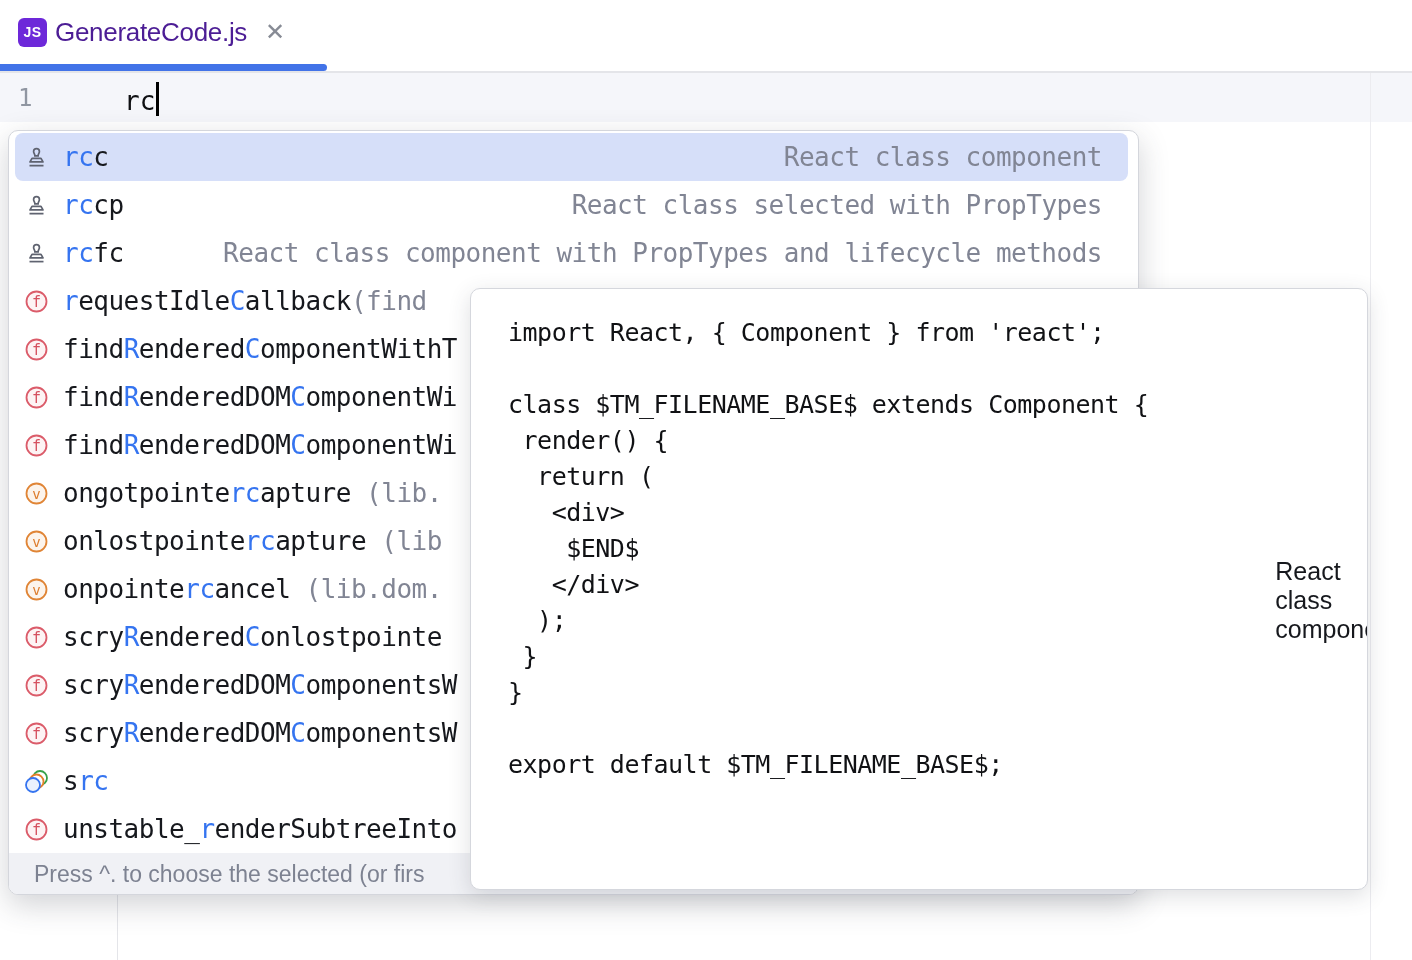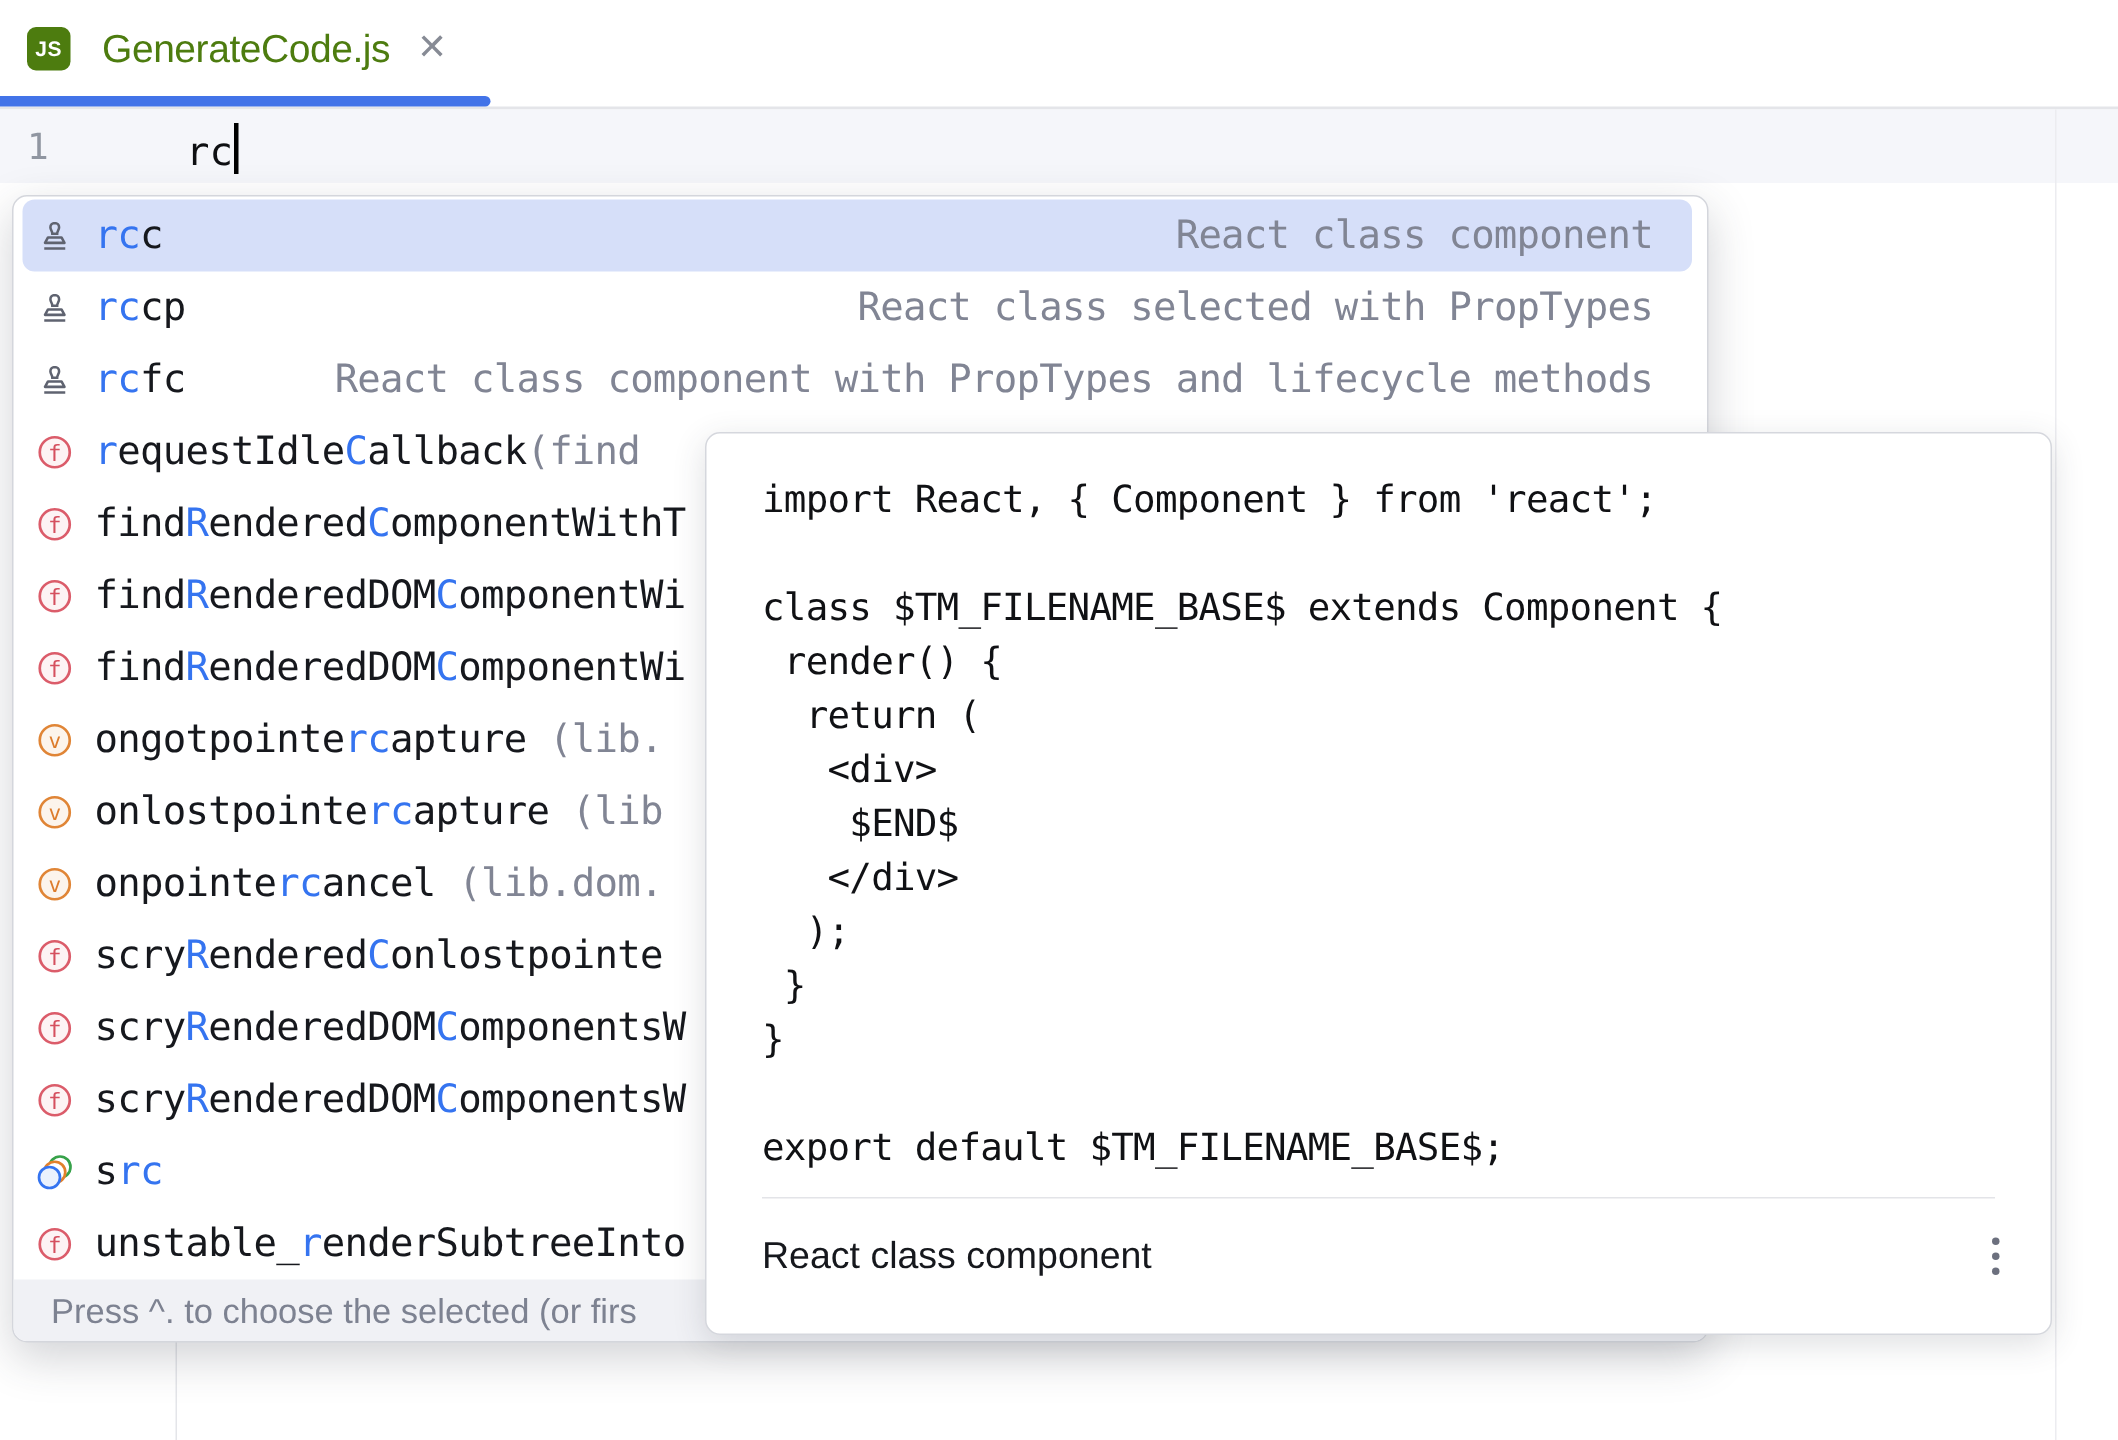--- a/index.html
+++ b/index.html
@@ -4,23 +4,23 @@
 <style>
   * { margin:0; padding:0; box-sizing:border-box; }
   html,body { width:1412px; height:960px; overflow:hidden; background:#ffffff;
               font-family:"Liberation Sans", sans-serif; }
   .mono { font-family:"DejaVu Sans Mono", monospace; }
 
   
   .tabbar { position:absolute; left:0; top:0; width:1412px; height:72px; background:#ffffff; }
   .tabbar-border { position:absolute; left:0; top:71px; width:1412px; height:2px; background:#e4e5e9; }
   .tab { position:absolute; left:0; top:0; height:64px; display:flex; align-items:center; padding-left:18px; }
-  .js-badge { width:29px; height:29px; background:#4d7c0f; border-radius:6px; color:#ffffff;
+  .js-badge { width:29px; height:29px; background:#6d28d9; border-radius:6px; color:#ffffff;
               font-size:14px; font-weight:bold; display:flex; align-items:center; justify-content:center; letter-spacing:.5px; }
-  .tab-title { margin-left:21px; font-size:26px; color:#4d7c0f; font-weight:500; letter-spacing:-0.3px; }
+  .tab-title { margin-left:8px; font-size:26px; color:#4c1d95; font-weight:500; letter-spacing:-0.3px; }
   .tab-close { margin-left:18px; font-size:24px; color:#878b95; cursor:pointer; line-height:1; }
   .tab-indicator { position:absolute; left:0; top:64px; width:327px; height:7px; background:#4273e8; border-radius:0 4px 4px 0; }
 
   
   .cur-line { position:absolute; left:0; top:73px; width:1412px; height:49px; background:#f5f6fa; }
   .line-num { position:absolute; left:18px; top:84px; font-size:24px; color:#9096a1; }
   .editor-text { position:absolute; left:124px; top:82px; font-size:26px; color:#0e0f12; }
   .caret { display:inline-block; width:3px; height:34px; background:#000; vertical-align:-6px; margin-left:1px; }
   .gutter-line { position:absolute; left:117px; top:893px; width:1px; height:67px; background:#e4e5e9; }
   .right-line { position:absolute; left:1370px; top:73px; width:1px; height:887px; background:#ececf0; }
@@ -39,21 +39,21 @@
   .seg-match { color:#3574f0; }
   .seg-dim   { color:#818594; }
   .item-tail { margin-left:auto; font-family:"DejaVu Sans Mono", monospace; font-size:26px;
                letter-spacing:-0.5px; color:#818594; padding-left:20px; }
   .hintbar { margin-top:auto; height:43px; background:#f0f1f5; color:#7d8291; font-size:23px;
              line-height:43px; padding-left:25px; white-space:nowrap; overflow:hidden; }
 
   
   .docpanel { position:absolute; left:470px; top:288px; width:898px; height:602px; background:#ffffff;
               border:1px solid #d5d7dd; border-radius:10px; box-shadow:0 6px 22px rgba(50,54,70,.16);
-              z-index:20; display:flex; flex-direction:column; overflow:hidden; }
+              z-index:20; display:flex; flex-direction:row; overflow:hidden; }
   .doc-code { font-family:"DejaVu Sans Mono", monospace; font-size:25px; line-height:36px;
               color:#101114; padding:26px 16px 0 37px; white-space:pre; letter-spacing:-0.5px; }
   .doc-divider { height:1px; background:#e3e4e8; margin:15px 37px 0 37px; }
   .doc-footer { display:flex; align-items:center; justify-content:space-between; padding:22px 26px 0 37px; }
   .doc-desc { font-size:25px; color:#16181d; }
   .kebab { display:flex; flex-direction:column; gap:5px; padding:4px 8px; cursor:pointer; }
   .kebab i { width:5px; height:5px; border-radius:50%; background:#6c707e; }
 </style>
 </head>
 <body>

